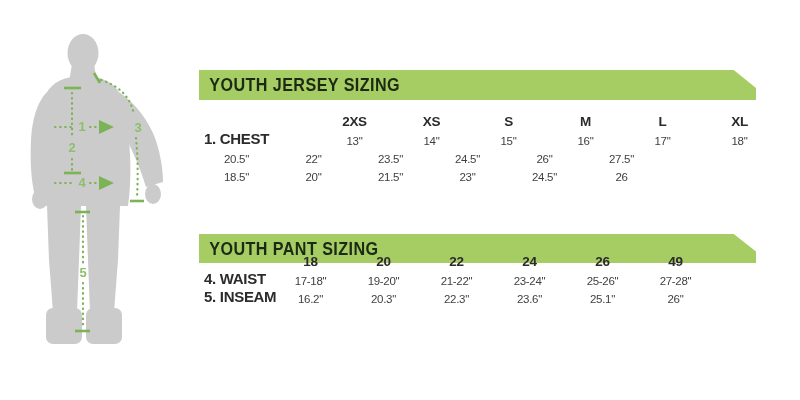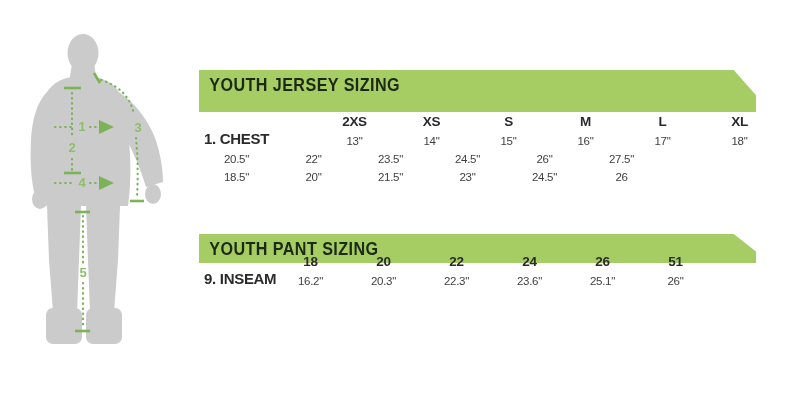--- a/index.html
+++ b/index.html
@@ -2,21 +2,21 @@
 <html><head>
 <meta charset="utf-8">
 <style>
   html,body{margin:0;padding:0;background:#ffffff;}
   .stage{
     position:relative;width:800px;height:400px;background:#ffffff;overflow:hidden;
     font-family:"Liberation Sans", sans-serif;color:#2b2b2b;
   }
   
   .banner{
-    position:absolute;left:199px;width:557px;height:42px;background:#a5cd64;
+    position:absolute;left:199px;width:557px;height:30px;background:#a5cd64;
     clip-path:polygon(0 0, 96% 0, 100% 60%, 100% 100%, 0 100%);
   }
   .banner .banner-text{
     display:inline-block;line-height:30px;padding-left:12px;
     font-size:19px;font-weight:bold;color:#1d2a13;letter-spacing:.5px;
     transform:scaleX(.85);transform-origin:left center;white-space:nowrap;
   }
   .banner.jersey{top:70px;}
   .banner.pant{top:234px;height:29px;}
   .banner.pant .banner-text{line-height:29px;}
@@ -154,24 +154,33 @@
   </div>
 
   <div class="sztable pant">
     <div class="trow thead">
       <div class="tlabel"></div>
       <div class="tcell">18</div>
       <div class="tcell">20</div>
       <div class="tcell">22</div>
       <div class="tcell">24</div>
       <div class="tcell">26</div>
-      <div class="tcell">51</div>
+      <div class="tcell">49</div>
     </div>
     <div class="trow">
-      <div class="tlabel">9. INSEAM</div>
+      <div class="tlabel">4. WAIST</div>
+      <div class="tcell val">17-18"</div>
+      <div class="tcell val">19-20"</div>
+      <div class="tcell val">21-22"</div>
+      <div class="tcell val">23-24"</div>
+      <div class="tcell val">25-26"</div>
+      <div class="tcell val">27-28"</div>
+    </div>
+    <div class="trow">
+      <div class="tlabel">5. INSEAM</div>
       <div class="tcell val">16.2"</div>
       <div class="tcell val">20.3"</div>
       <div class="tcell val">22.3"</div>
       <div class="tcell val">23.6"</div>
       <div class="tcell val">25.1"</div>
       <div class="tcell val">26"</div>
     </div>
   </div>
 
 </div>

